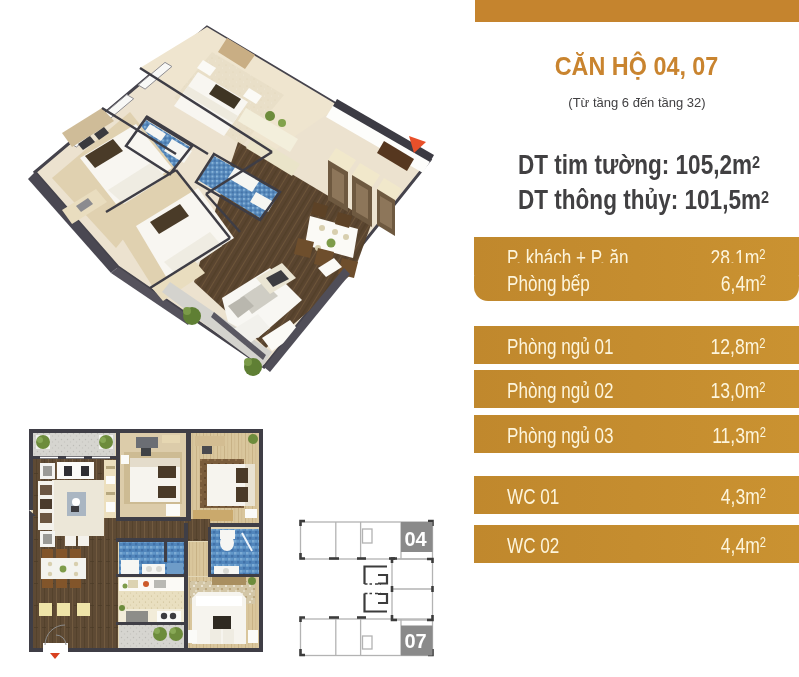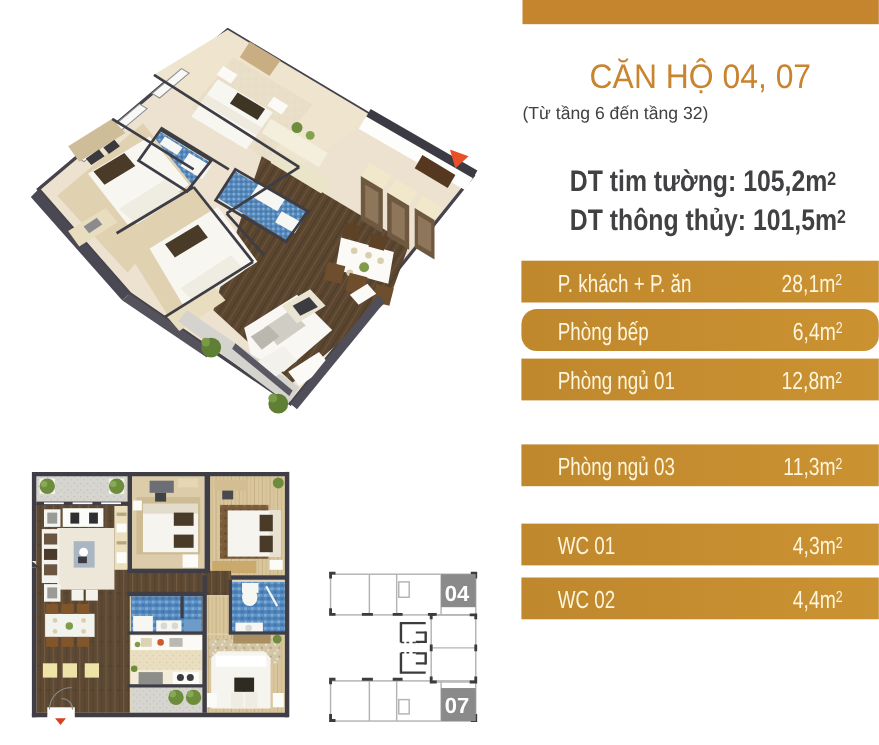--- a/index.html
+++ b/index.html
@@ -11,45 +11,49 @@
   .rv{position:absolute;right:33px;top:10px;color:#fdf5dc;font-size:22.5px;line-height:1;white-space:nowrap;transform:scaleX(0.78);transform-origin:right center;}
   .sup{font-size:64%;vertical-align:6px;line-height:0;}
 </style>
 </head>
 <body>
 
 <div class="abs" style="left:0;top:0;width:799px;height:677px;">
 
   <div class="abs" style="left:475px;top:0;width:324px;height:22px;background:#c5842e;"></div>
 
-  <div class="abs" style="left:475px;top:54px;width:324px;text-align:center;color:#c9842f;font-weight:normal;font-size:31px;line-height:1;white-space:nowrap;"><span style="display:inline-block;transform:scaleX(0.935);transform-origin:center;">CĂN HỘ 04, 07</span></div>
-
-  <div class="abs" style="left:475px;top:95.8px;width:324px;text-align:left;color:#414042;font-size:16px;line-height:1;white-space:nowrap;">(Từ tầng 6 đến tầng 32)</div>
+  <div class="abs" style="left:475px;top:54px;width:324px;text-align:center;color:#c9842f;font-weight:bold;font-size:25px;line-height:1;white-space:nowrap;"><span style="display:inline-block;transform:scaleX(0.935);transform-origin:center;">CĂN HỘ 04, 07</span></div>
+
+  <div class="abs" style="left:475px;top:95.8px;width:324px;text-align:center;color:#414042;font-size:13px;line-height:1;white-space:nowrap;">(Từ tầng 6 đến tầng 32)</div>
 
   <div class="abs" style="left:518px;top:152.3px;color:#414042;font-weight:bold;font-size:27px;line-height:1;white-space:nowrap;"><span style="display:inline-block;transform:scaleX(0.835);transform-origin:left center;">DT tim tường: 105,2m<span class="sup">2</span></span></div>
 
   <div class="abs" style="left:518px;top:186.8px;color:#414042;font-weight:bold;font-size:27px;line-height:1;white-space:nowrap;"><span style="display:inline-block;transform:scaleX(0.835);transform-origin:left center;">DT thông thủy: 101,5m<span class="sup">2</span></span></div>
 
   <div class="row" style="top:237px;height:38px;">
     <span class="rl">P. khách + P. ăn</span>
     <span class="rv">28,1m<span class="sup">2</span></span>
   </div>
 
-  <div class="row" style="top:281px;height:38px;border-radius:14px;">
+  <div class="row" style="top:263px;height:38px;border-radius:14px;">
     <span class="rl">Phòng bếp</span>
     <span class="rv">6,4m<span class="sup">2</span></span>
   </div>
 
   <div class="row" style="top:326px;height:38px;">
     <span class="rl">Phòng ngủ 01</span>
     <span class="rv">12,8m<span class="sup">2</span></span>
   </div>
 
-
-  <div class="row" style="top:404px;height:38px;text-decoration:underline;">
+  <div class="row" style="top:370px;height:38px;">
+    <span class="rl">Phòng ngủ 02</span>
+    <span class="rv">13,0m<span class="sup">2</span></span>
+  </div>
+
+  <div class="row" style="top:415px;height:38px;text-decoration:underline;">
     <span class="rl">Phòng ngủ 03</span>
     <span class="rv">11,3m<span class="sup">2</span></span>
   </div>
 
   <div class="row" style="top:476px;height:38px;">
     <span class="rl">WC 01</span>
     <span class="rv">4,3m<span class="sup">2</span></span>
   </div>
 
   <div class="row" style="top:525px;height:38px;">

